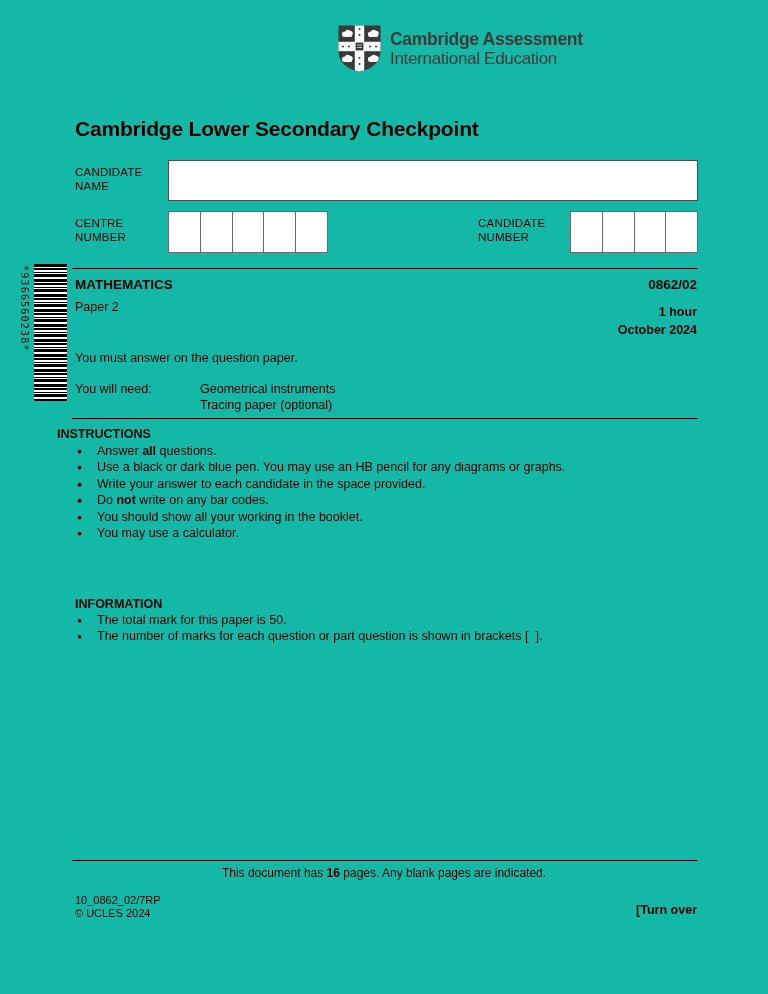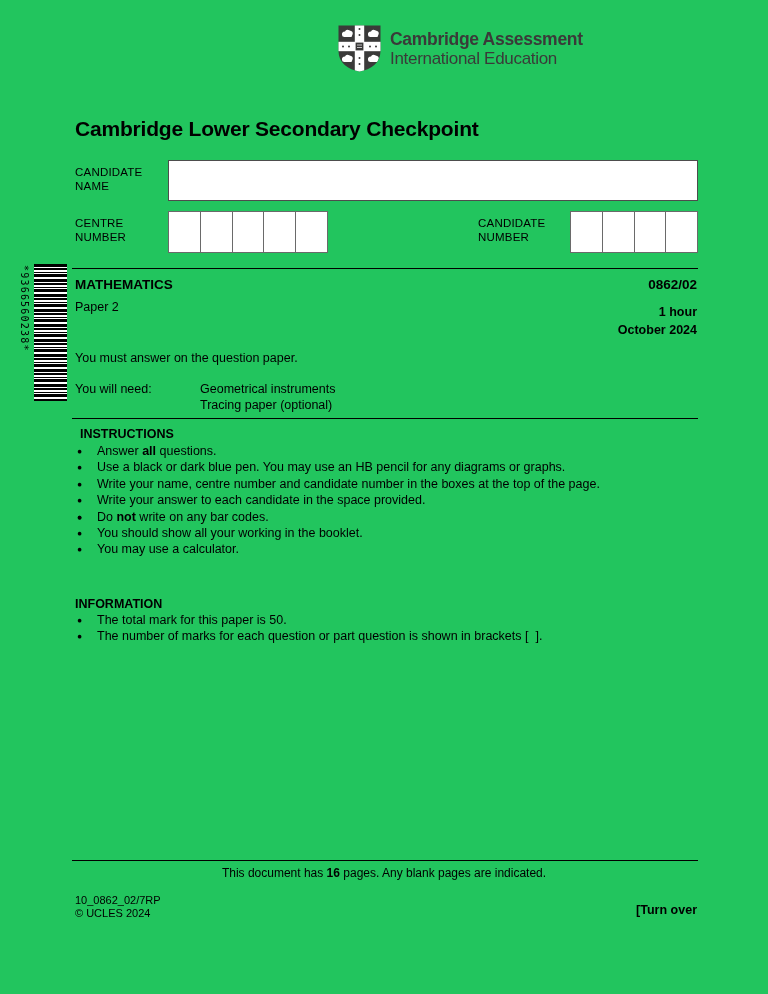--- a/index.html
+++ b/index.html
@@ -1,20 +1,20 @@
 <!DOCTYPE html>
 <html><head>
 <meta charset="utf-8">
 <style>
   html,body{margin:0;padding:0;background:#e8e8e8;}
   .page{
     position:relative;
     width:768px;height:994px;
     margin:0 auto;
-    background:#22c55e;
+    background:#14b8a6;
     font-family:"Liberation Sans","DejaVu Sans",sans-serif;
     color:#000;
     overflow:hidden;
     text-decoration:underline;
   }
   .abs{position:absolute;}
 
   
   .logo-row{left:337px;top:24px;display:flex;gap:8px;align-items:flex-start;}
   .logo-text{padding-top:5px;}
@@ -61,21 +61,21 @@
   .code{right:71px;top:277px;font-size:13.5px;font-weight:bold;text-align:right;}
   .paper{left:75px;top:300px;font-size:12.5px;}
   .session{right:71px;top:300px;font-size:12.5px;font-weight:bold;text-align:right;margin-top:23px;}
   .duration{right:71px;top:305px;font-size:12.5px;font-weight:bold;text-align:right;}
   .answer-note{left:75px;top:351px;font-size:12.5px;}
   .need-label{left:75px;top:382px;font-size:12.5px;}
   .need-items{left:200px;top:382px;font-size:12.5px;line-height:15.5px;}
 
   
   .sec-heading{font-size:12.5px;font-weight:bold;}
-  .instructions-heading{left:80px;top:427px;}
+  .instructions-heading{left:57px;top:427px;}
   .instructions-list{left:75px;top:443px;right:40px;}
   .information-heading{left:75px;top:597px;text-align:center;}
   .information-list{left:75px;top:612px;right:40px;}
   ul.bullets{list-style:none;margin:0;padding:0;}
   ul.bullets li{position:relative;padding-left:22px;font-size:12.5px;line-height:16.4px;}
   ul.bullets .bullet{position:absolute;left:2px;top:0;font-size:8.5px;line-height:16.4px;}
   .seg{white-space:pre-wrap;}
   .seg.b{font-weight:bold;text-align:center;}
 
   
@@ -175,21 +175,21 @@
     <div>Geometrical instruments</div>
     <div>Tracing paper (optional)</div>
   </div>
 
   <div class="abs rule rule-2"></div>
 
   <div class="abs sec-heading instructions-heading">INSTRUCTIONS</div>
   <ul class="abs bullets instructions-list">
       <li><span class="bullet">●</span><span><span class="seg">Answer </span><span class="seg b">all</span><span class="seg"> questions.</span></span></li>
       <li><span class="bullet">●</span><span><span class="seg">Use a black or dark blue pen. You may use an HB pencil for any diagrams or graphs.</span></span></li>
-      <li><span class="bullet">●</span><span><span class="seg">Write your name, centre number and candidate number in the boxes at the top of the page.</span></span></li>
+      <li><span class="bullet">●</span></li>
       <li><span class="bullet">●</span><span><span class="seg">Write your answer to each candidate in the space provided.</span></span></li>
       <li><span class="bullet">●</span></li>
       <li><span class="bullet">●</span><span><span class="seg">Do </span><span class="seg b">not</span><span class="seg"> write on any bar codes.</span></span></li>
       <li><span class="bullet">●</span><span><span class="seg">You should show all your working in the booklet.</span></span></li>
       <li><span class="bullet">●</span><span><span class="seg">You may use a calculator.</span></span></li>
     </ul>
 
   <div class="abs sec-heading information-heading">INFORMATION</div>
   <ul class="abs bullets information-list">
       <li><span class="bullet">●</span><span><span class="seg">The total mark for this paper is 50.</span></span></li>

